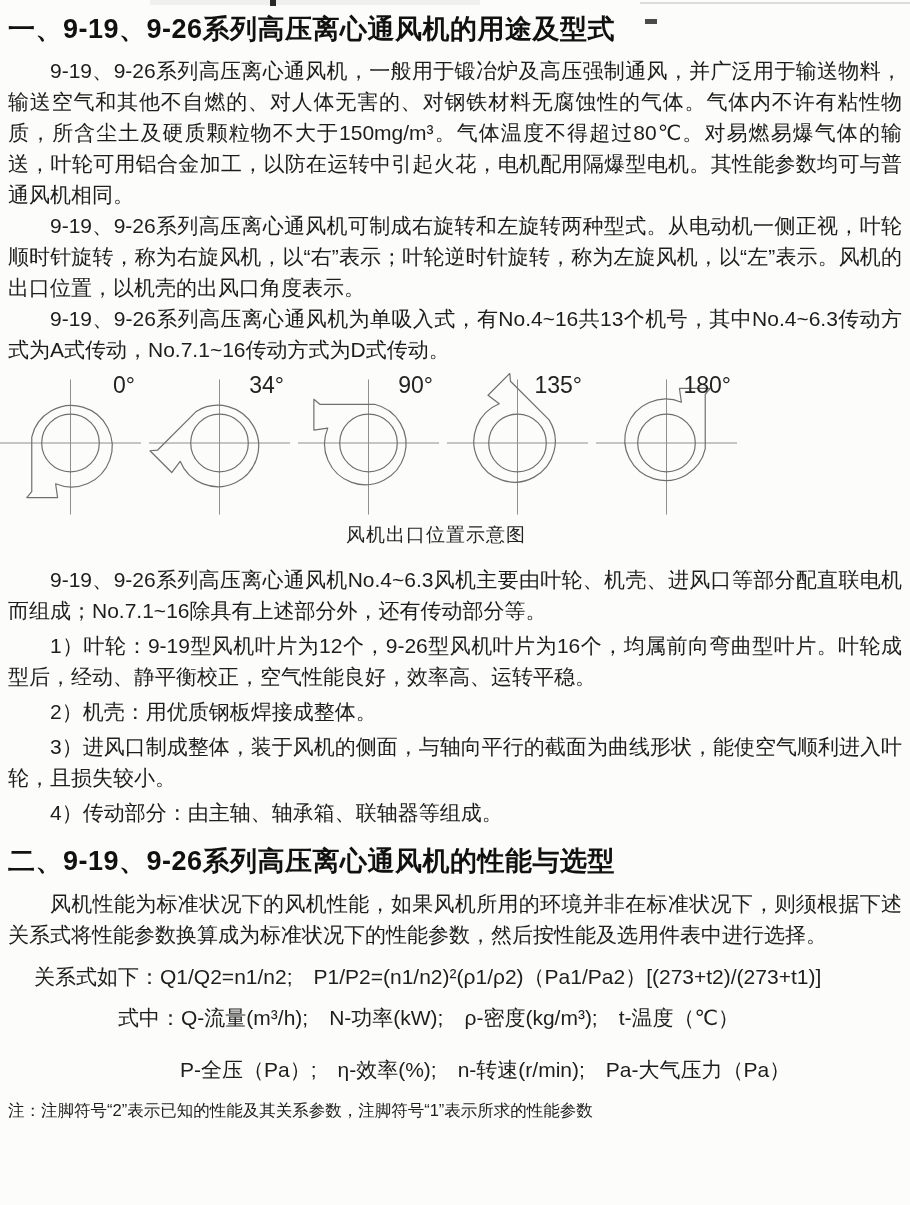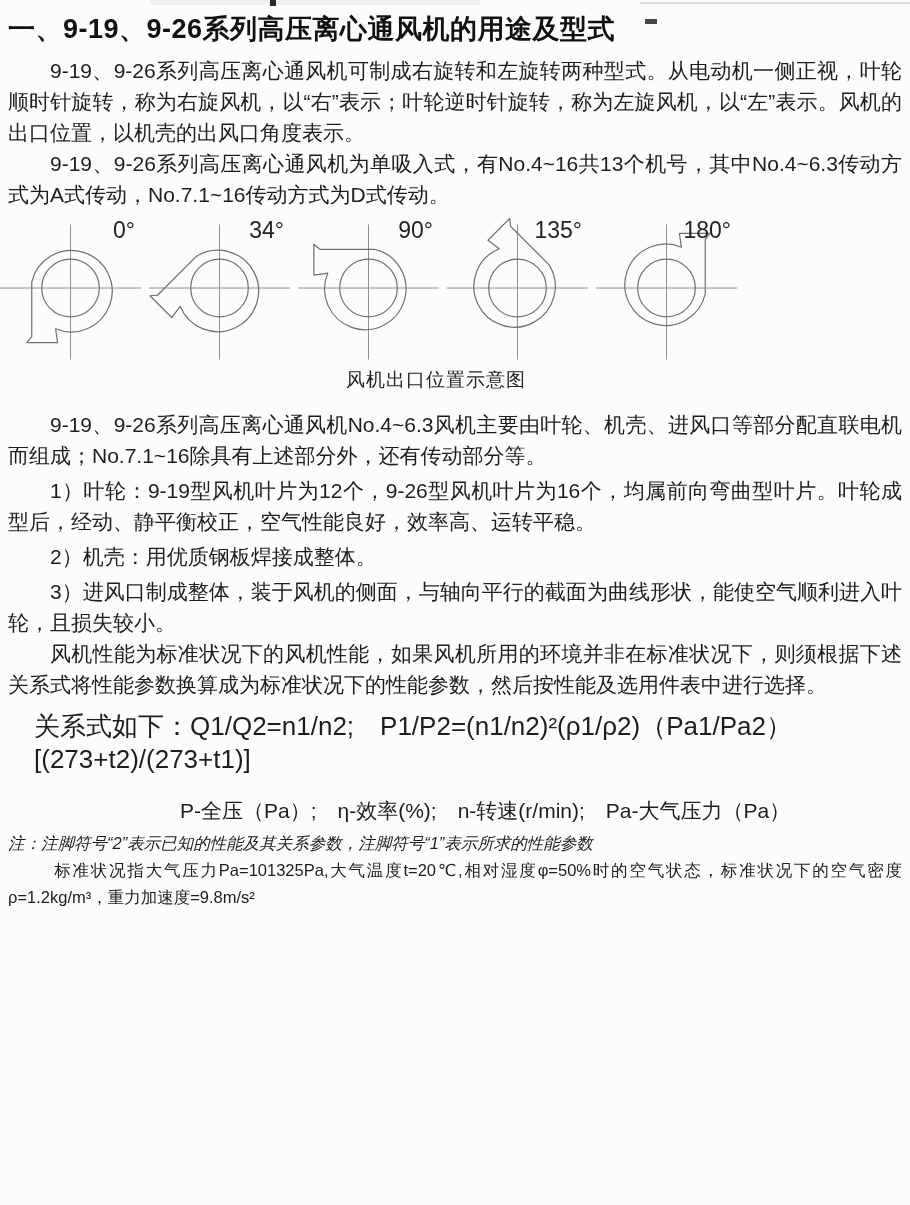--- a/index.html
+++ b/index.html
@@ -43,43 +43,44 @@
     font-size: 23px; color: #222; line-height: 24px;
   }
   .ch   { stroke: #8f8f8f; stroke-width: 1; fill: none; }
   .vol  { stroke: #6f6f6f; stroke-width: 1.2; fill: none; stroke-linejoin: round; }
   .caption {
     text-align: center; font-size: 19px; letter-spacing: 1px;
     position: relative; left: -19px; margin-top: 1px; color: #222;
   }
   .after-diagram { margin-top: 16px; }
 
-  .formula { font-size: 26px; line-height: 33px; margin: 0; white-space: pre-wrap; }
+  .formula { font-size: 21px; line-height: 33px; margin: 0; white-space: pre-wrap; }
   .f1 { padding-left: 26px;  margin-top: 10px; }
   .f2 { padding-left: 150px; margin-top: 2px; }
   .legend { font-size: 21px; line-height: 34px; margin: 0; white-space: pre-wrap; }
   .l1 { padding-left: 110px; margin-top: 8px; }
   .l2 { padding-left: 172px; margin-top: 18px; }
 
   .note { font-size: 16.5px; line-height: 27px; margin: 0; }
-  .note-first { margin-top: 2px; font-style: italic; }
+  .note-first { margin-top: 10px; }
   .note-body  { text-indent: 2.8em; text-align: justify; }
 </style>
 </head>
 <body>
 
 <div class="page">
 
   <div class="frag frag-left"></div>
   <div class="frag frag-dot"></div>
   <div class="frag frag-right"></div>
   <div class="frag frag-mark"></div>
 
   <h1 class="heading">一、9-19、9-26系列高压离心通风机的用途及型式</h1>
 
+  <p class="para">9-19、9-26系列高压离心通风机，一般用于锻冶炉及高压强制通风，并广泛用于输送物料，输送空气和其他不自燃的、对人体无害的、对钢铁材料无腐蚀性的气体。气体内不许有粘性物质，所含尘土及硬质颗粒物不大于150mg/m³。气体温度不得超过80℃。对易燃易爆气体的输送，叶轮可用铝合金加工，以防在运转中引起火花，电机配用隔爆型电机。其性能参数均可与普通风机相同。</p>
   <p class="para">9-19、9-26系列高压离心通风机可制成右旋转和左旋转两种型式。从电动机一侧正视，叶轮顺时针旋转，称为右旋风机，以“右”表示；叶轮逆时针旋转，称为左旋风机，以“左”表示。风机的出口位置，以机壳的出风口角度表示。</p>
   <p class="para">9-19、9-26系列高压离心通风机为单吸入式，有No.4~16共13个机号，其中No.4~6.3传动方式为A式传动，No.7.1~16传动方式为D式传动。</p>
 
   <div class="diagram">
 
     <div class="fan-cell">
       <svg viewBox="0 0 150 150">
         <line class="ch" x1="4" y1="72" x2="146" y2="72"></line>
         <line class="ch" x1="75" y1="8" x2="75" y2="144"></line>
         <g class="vol" transform="rotate(0 75 72)">
@@ -140,24 +141,26 @@
 
 
   </div>
 
   <div class="caption">风机出口位置示意图</div>
 
   <p class="para after-diagram">9-19、9-26系列高压离心通风机No.4~6.3风机主要由叶轮、机壳、进风口等部分配直联电机而组成；No.7.1~16除具有上述部分外，还有传动部分等。</p>
   <p class="para item">1）叶轮：9-19型风机叶片为12个，9-26型风机叶片为16个，均属前向弯曲型叶片。叶轮成型后，经动、静平衡校正，空气性能良好，效率高、运转平稳。</p>
   <p class="para item">2）机壳：用优质钢板焊接成整体。</p>
   <p class="para item">3）进风口制成整体，装于风机的侧面，与轴向平行的截面为曲线形状，能使空气顺利进入叶轮，且损失较小。</p>
+  <p class="para item">4）传动部分：由主轴、轴承箱、联轴器等组成。</p>
 
+  <h1 class="heading heading2">二、9-19、9-26系列高压离心通风机的性能与选型</h1>
 
   <p class="para">风机性能为标准状况下的风机性能，如果风机所用的环境并非在标准状况下，则须根据下述关系式将性能参数换算成为标准状况下的性能参数，然后按性能及选用件表中进行选择。</p>
 
   <p class="formula f1">关系式如下：Q1/Q2=n1/n2;　P1/P2=(n1/n2)²(ρ1/ρ2)（Pa1/Pa2）[(273+t2)/(273+t1)]</p>
 
+  <p class="legend l1">式中：Q-流量(m³/h);　N-功率(kW);　ρ-密度(kg/m³);　t-温度（℃）</p>
   <p class="legend l2">P-全压（Pa）;　η-效率(%);　n-转速(r/min);　Pa-大气压力（Pa）</p>
 
   <p class="note note-first">注：注脚符号“2”表示已知的性能及其关系参数，注脚符号“1”表示所求的性能参数</p>
-  <p class="note note-body">标准状况指大气压力Pa=101325Pa,大气温度t=20℃,相对湿度φ=50%时的空气状态，标准状况下的空气密度ρ=1.2kg/m³，重力加速度=9.8m/s²</p>
 
 </div>
 
 </body></html>

